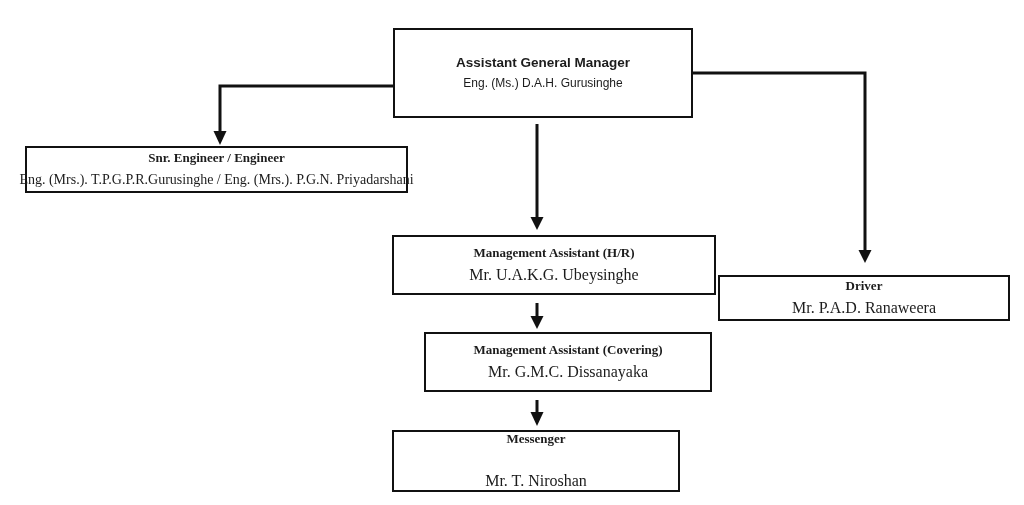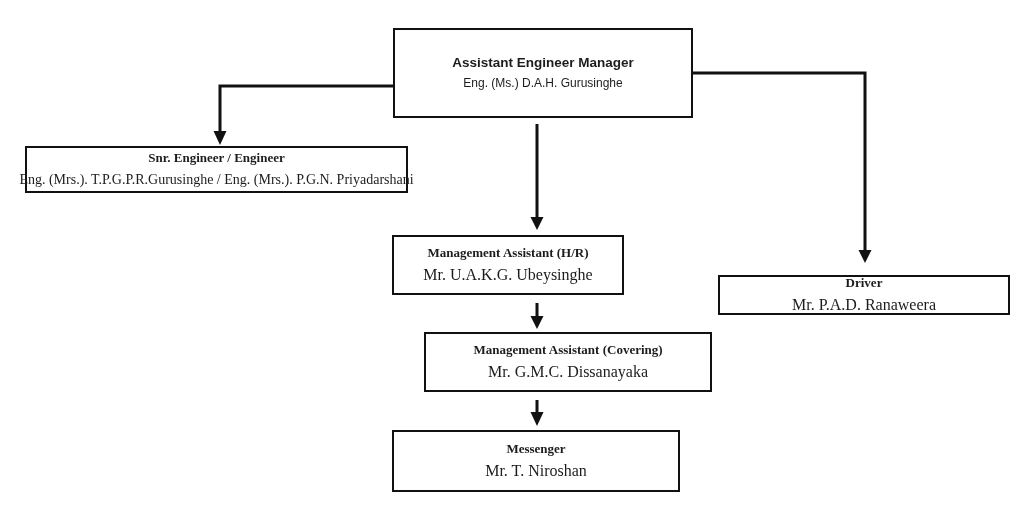--- a/index.html
+++ b/index.html
@@ -77,42 +77,42 @@
       <line class="connector-stem" x1="537" y1="303" x2="537" y2="317"></line>
       <polygon class="connector-head" points="530.5,316 543.5,316 537,329"></polygon>
     </g>
     <g>
       <line class="connector-stem" x1="537" y1="400" x2="537" y2="413"></line>
       <polygon class="connector-head" points="530.5,412 543.5,412 537,426"></polygon>
     </g>
   </svg>
 
   <div class="node sans agm" style="left:393px; top:28px; width:300px; height:90px;">
-    <div class="title">Assistant Engineer Manager</div>
+    <div class="title">Assistant General Manager</div>
     <div class="person">Eng. (Ms.) D.A.H. Gurusinghe</div>
   </div>
 
   <div class="node serif snr" style="left:25px; top:146px; width:383px; height:47px;">
     <div class="title">Snr. Engineer / Engineer</div>
     <div class="person">Eng. (Mrs.). T.P.G.P.R.Gurusinghe / Eng. (Mrs.). P.G.N. Priyadarshani</div>
   </div>
 
-  <div class="node serif" style="left:392px; top:235px; width:232px; height:60px;">
+  <div class="node serif" style="left:392px; top:235px; width:324px; height:60px;">
     <div class="title">Management Assistant (H/R)</div>
     <div class="person">Mr. U.A.K.G. Ubeysinghe</div>
   </div>
 
   <div class="node serif" style="left:392px; top:332px; width:288px; height:60px;margin-left:32px;">
     <div class="title">Management Assistant (Covering)</div>
     <div class="person">Mr. G.M.C. Dissanayaka</div>
   </div>
 
-  <div class="node serif" style="left:392px; top:430px; width:288px; height:62px;">
+  <div class="node serif" style="left:392px; top:430px; width:288px; height:62px;justify-content:space-between;">
     <div class="title">Messenger</div>
     <div class="person">Mr. T. Niroshan</div>
   </div>
 
-  <div class="node serif" style="left:718px; top:275px; width:292px; height:40px;">
+  <div class="node serif" style="left:718px; top:275px; width:292px; height:46px;">
     <div class="title">Driver</div>
     <div class="person">Mr. P.A.D. Ranaweera</div>
   </div>
 
 </div>
 
 </body></html>

